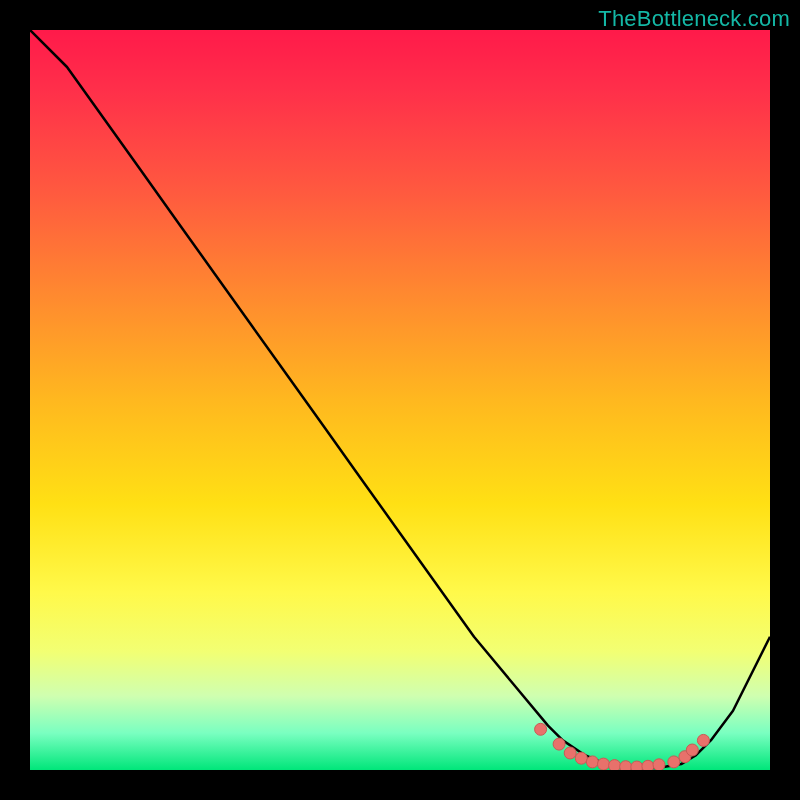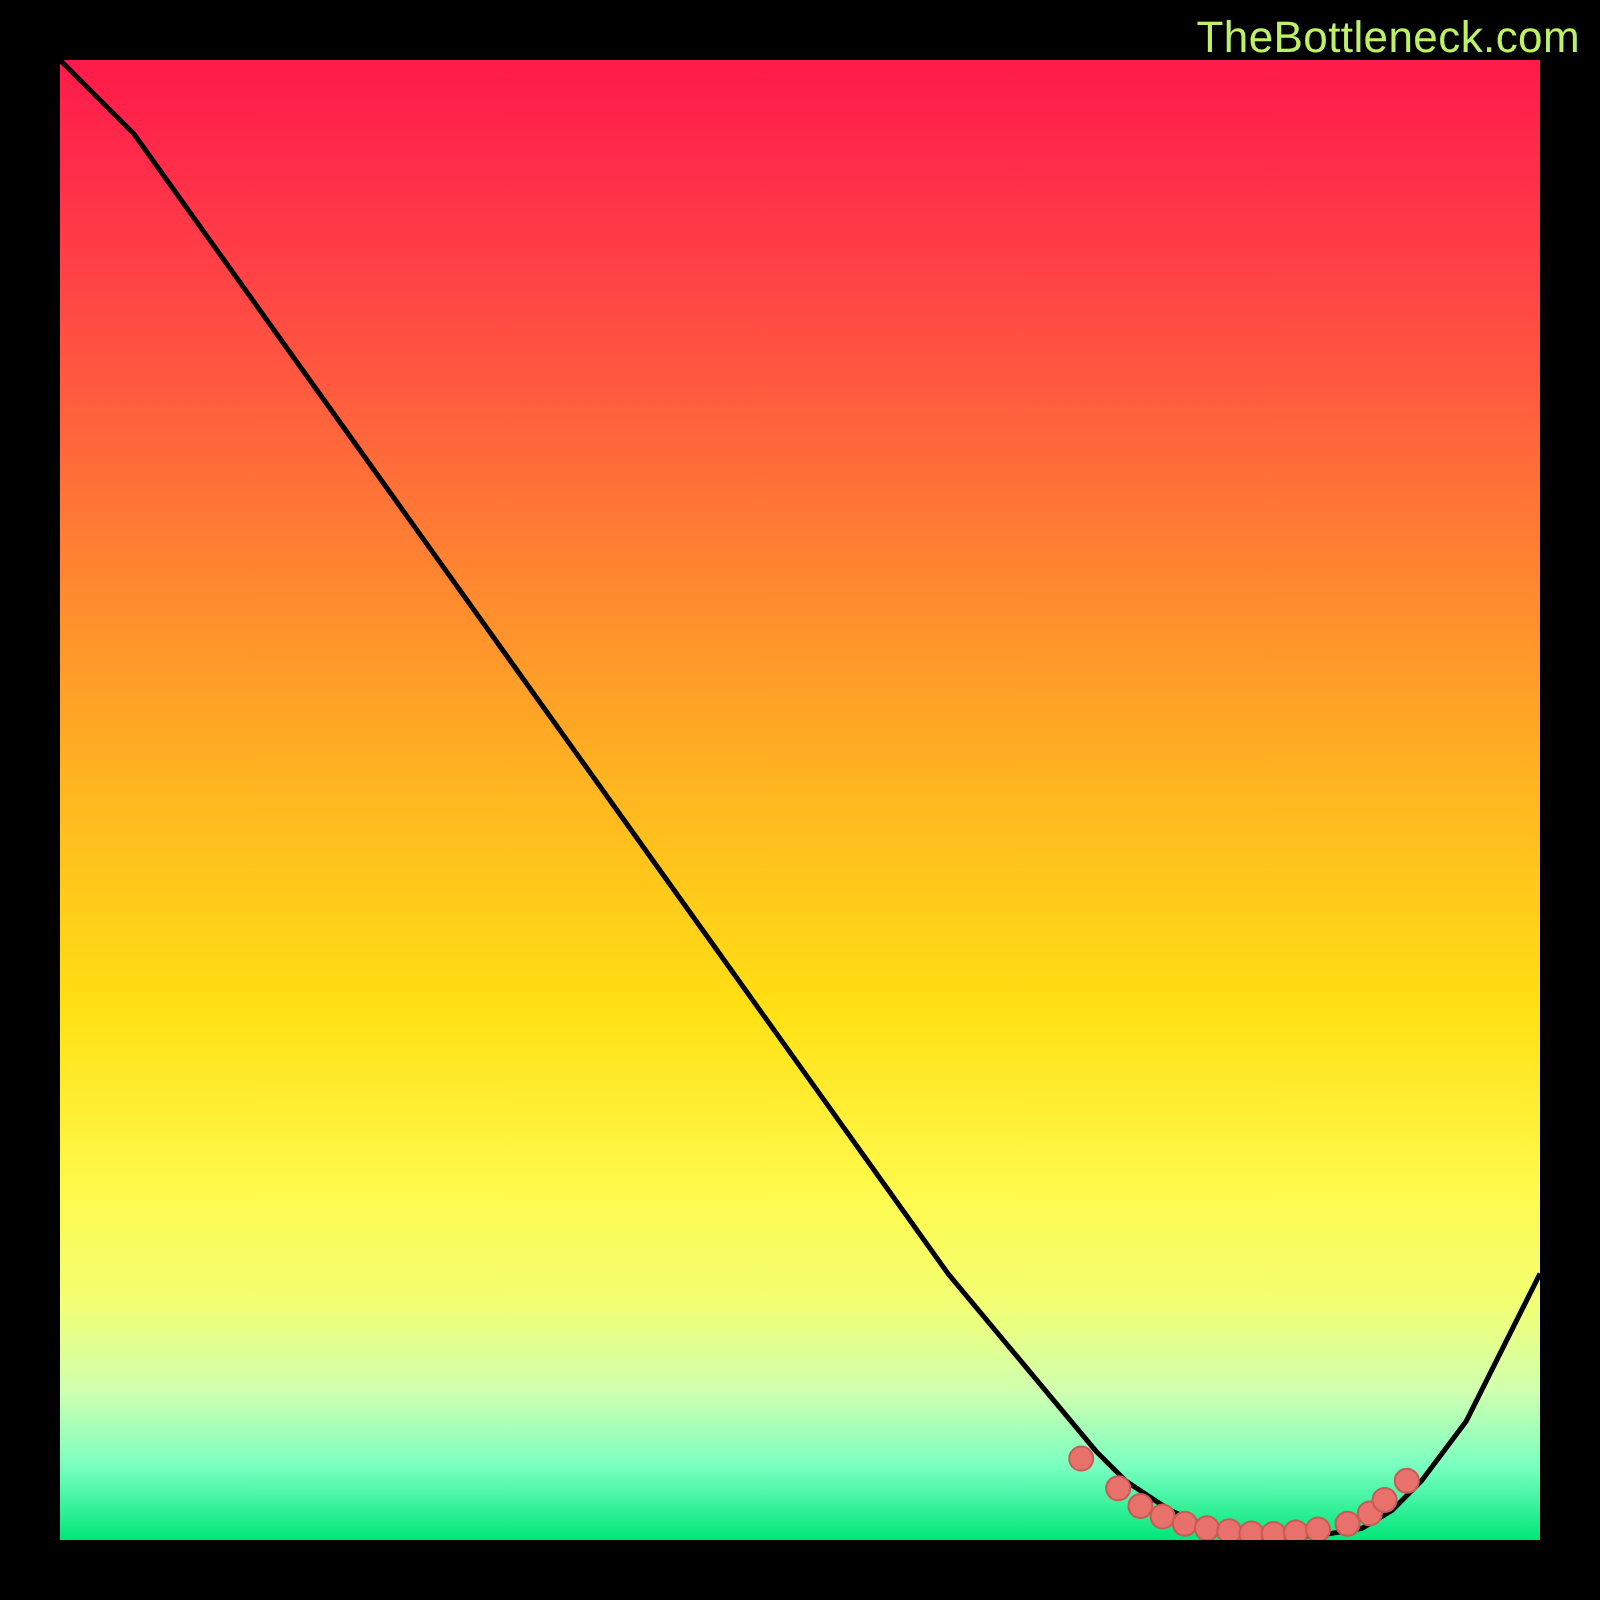--- a/index.html
+++ b/index.html
@@ -44,21 +44,21 @@
     position: absolute;
     left: 0;
     top: 0;
     width: 740px;
     height: 740px;
   }
   .watermark {
     position: absolute;
     top: 6px;
     right: 10px;
-    color: #bef264;
+    color: #14b8a6;
     font-size: 22px;
     letter-spacing: 0.2px;
     user-select: none;
   }
 </style>
 </head>
 <body>
 
 <div class="watermark">TheBottleneck.com</div>
 

